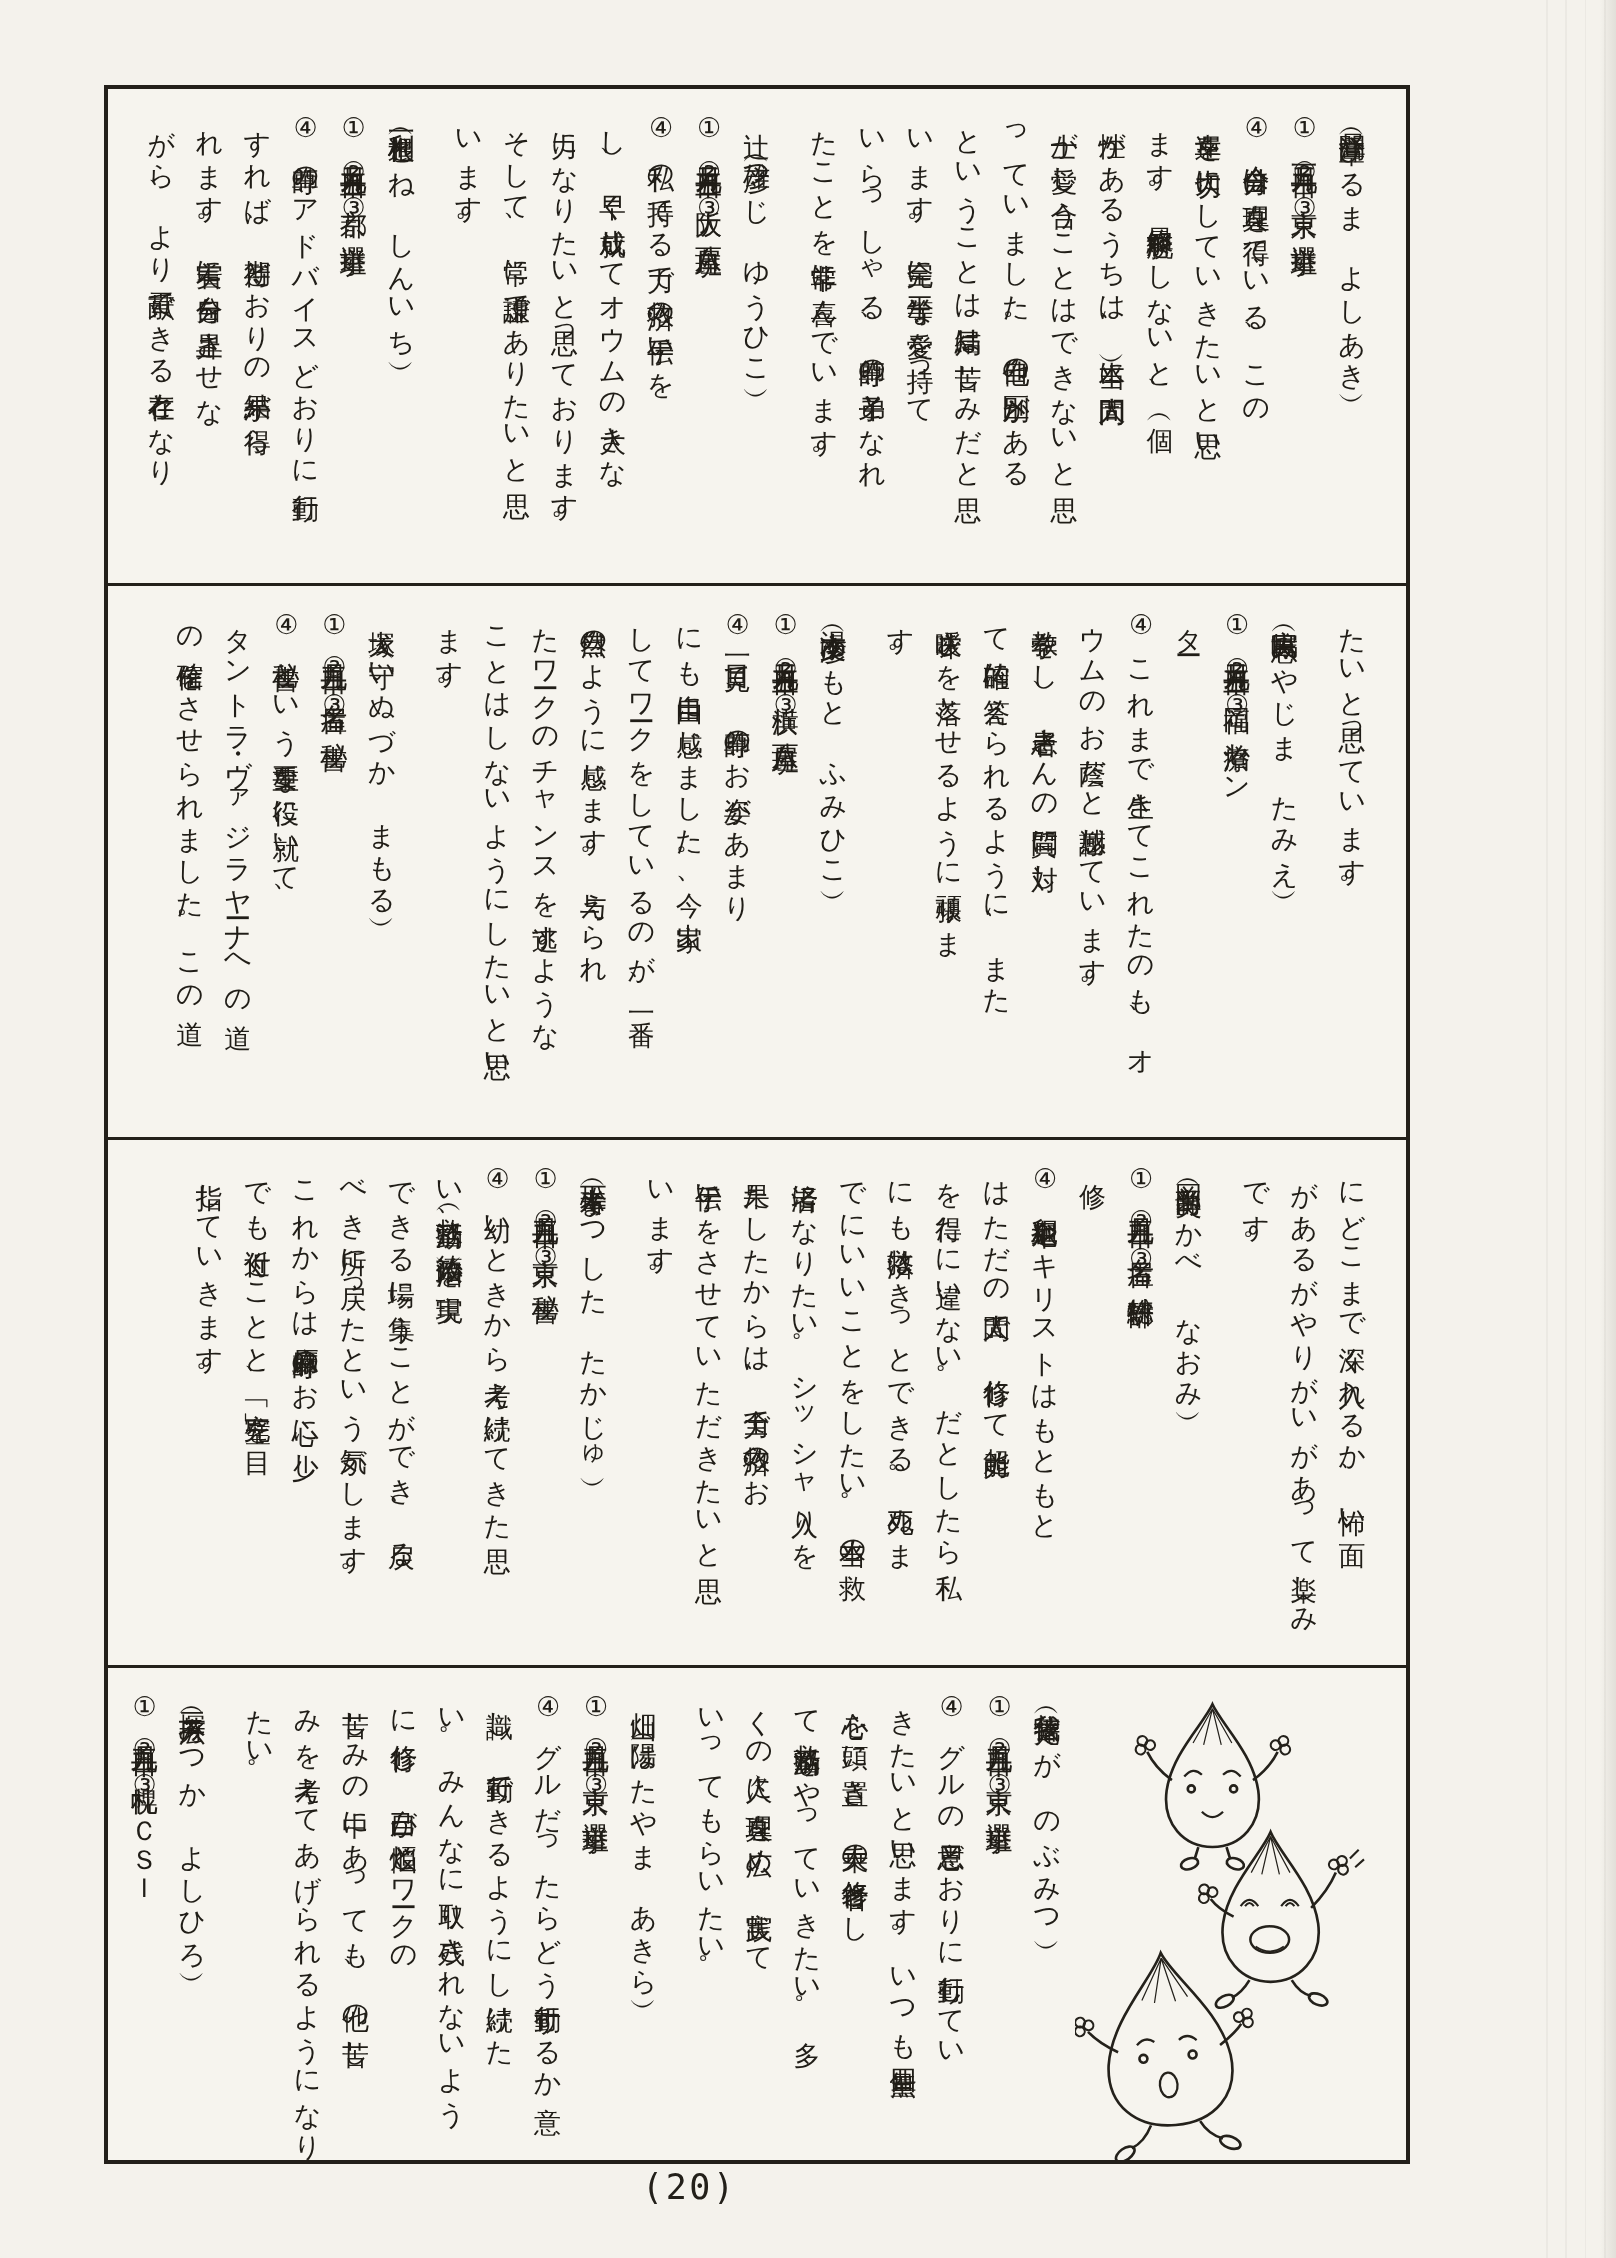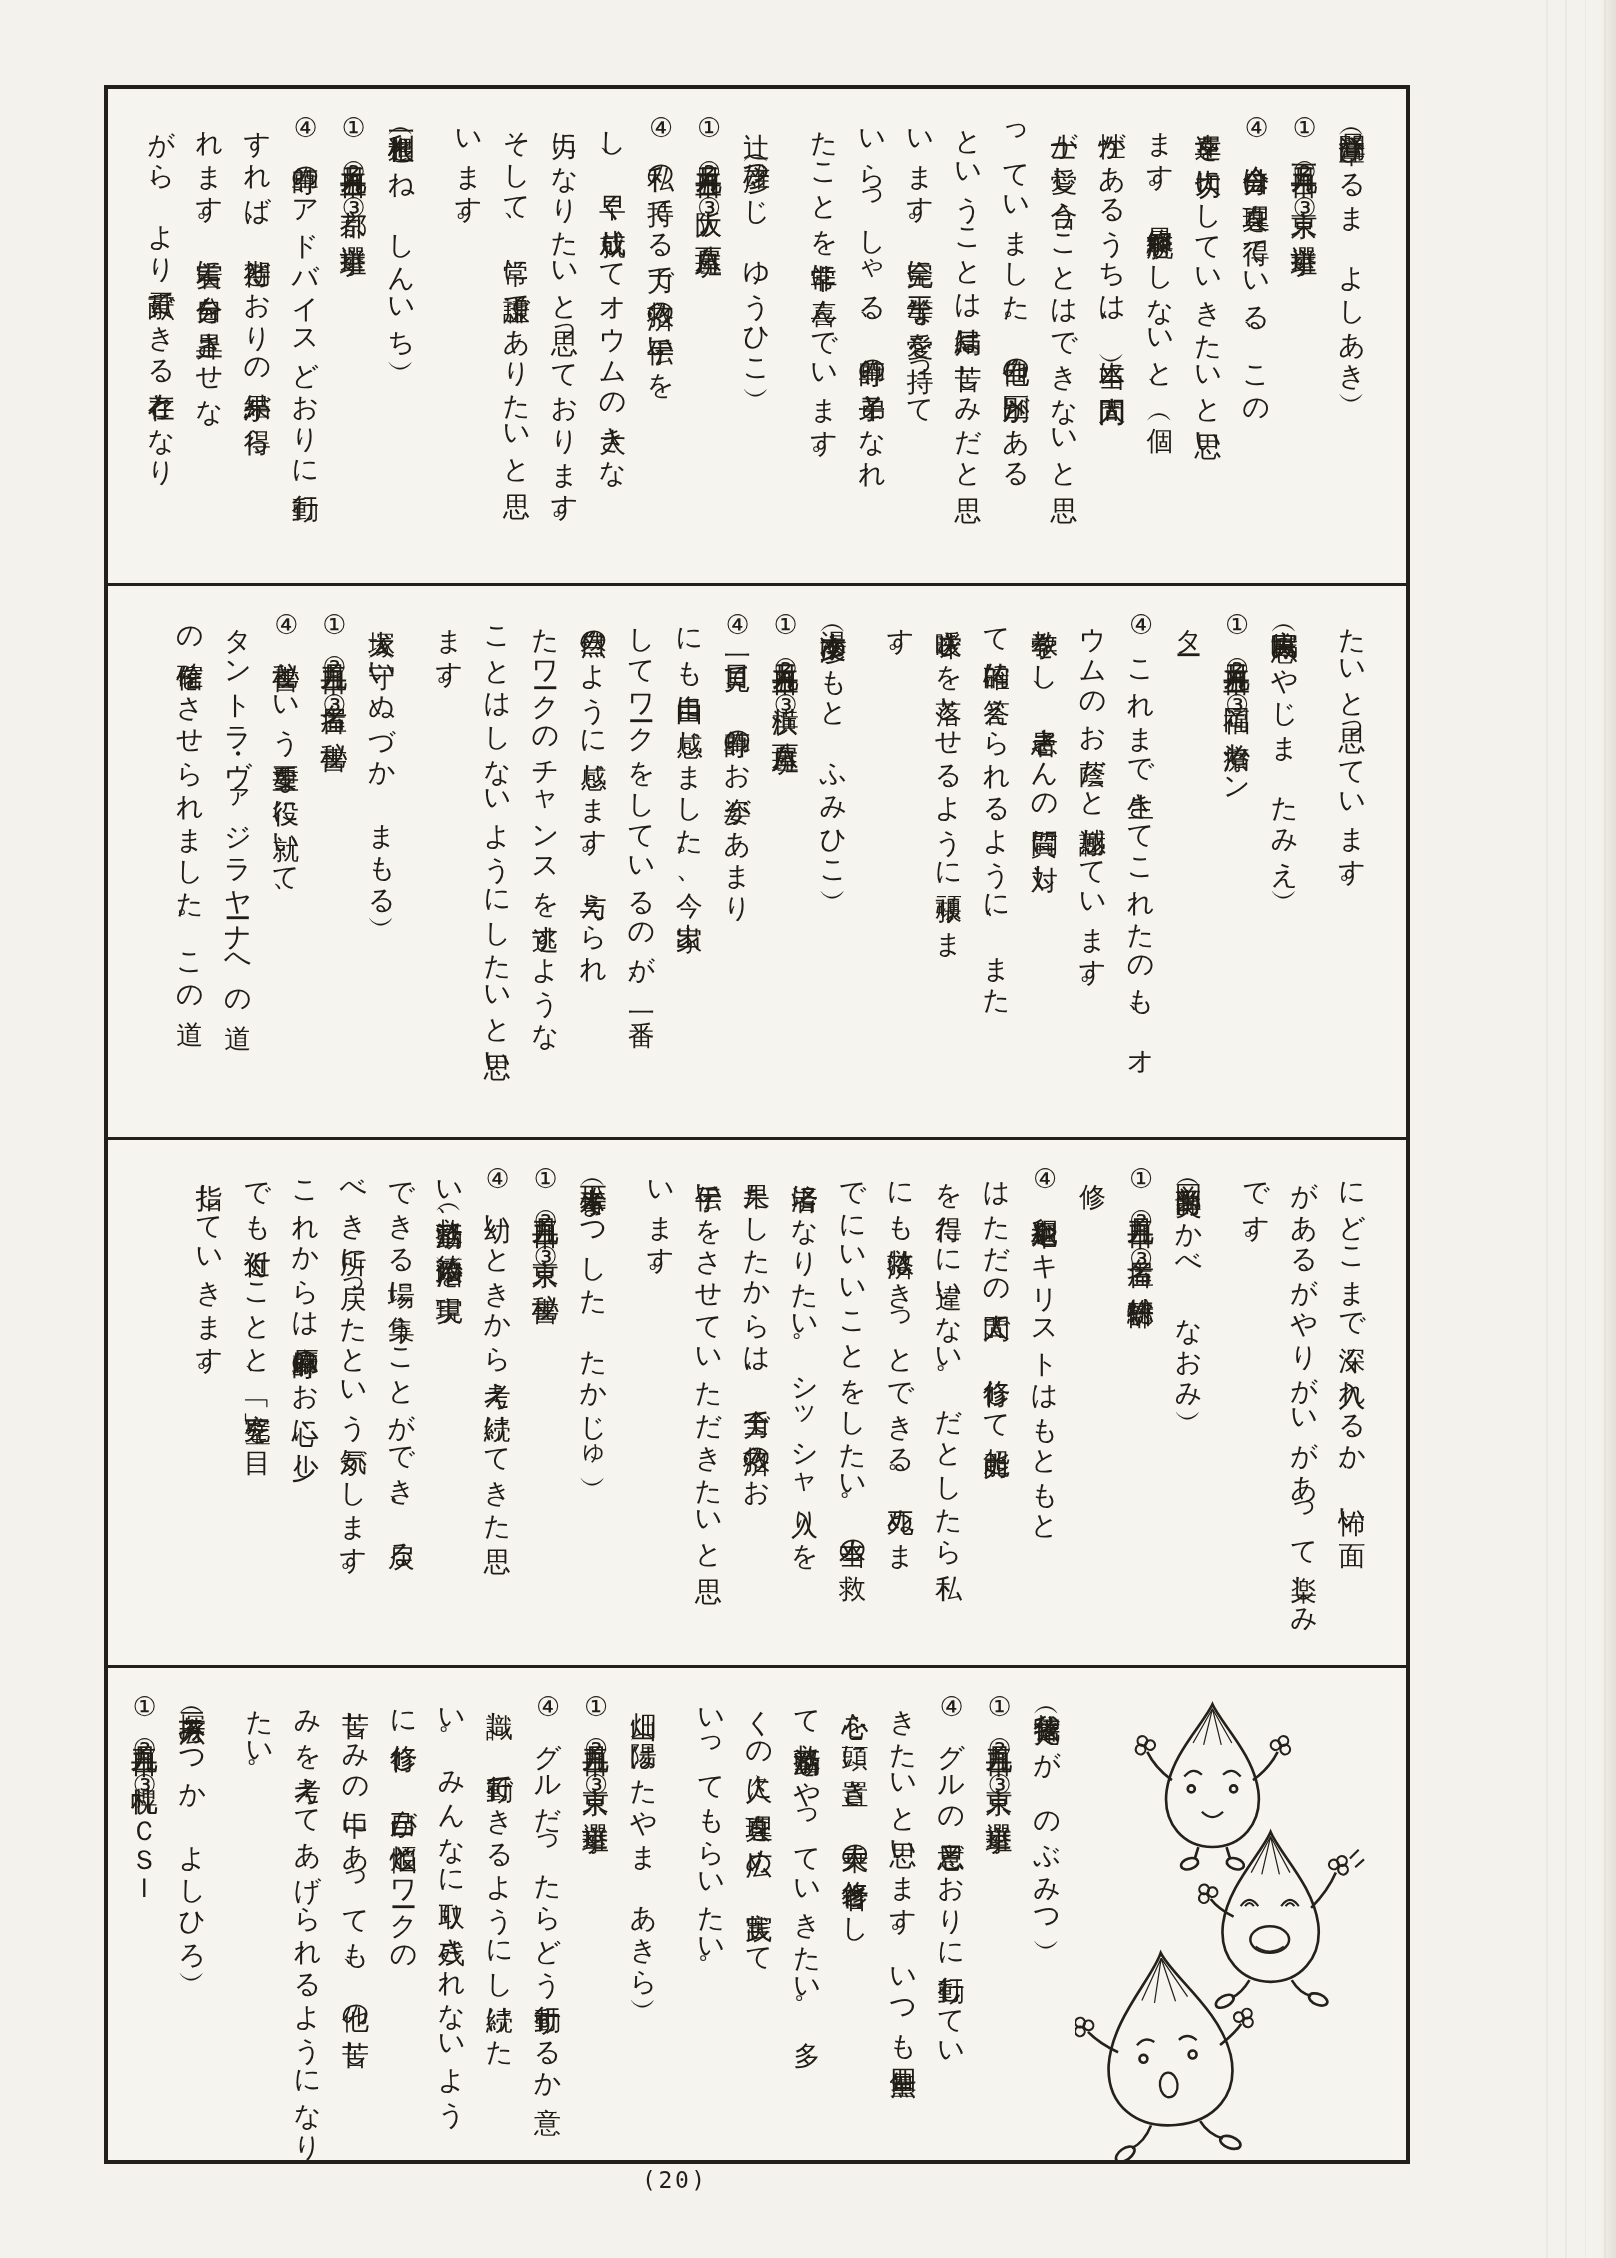--- a/index.html
+++ b/index.html
@@ -55,21 +55,21 @@
   .tcol{display:block;}
   .mascots{
     position:absolute;top:0;right:5.3px;width:326px;height:100%;
   }
   .mascots path,.mascots ellipse,.mascots circle{
     stroke:#24211b;fill:none;
   }
   .page-number{
     position:absolute;left:642px;top:2167px;
     font-family:"DejaVu Sans Mono","Liberation Mono",monospace;
-    font-size:23px;letter-spacing:2.6px;color:#23201a;
+    font-size:35px;letter-spacing:2.6px;color:#23201a;
   }
 </style>
 </head>
 <body>
 
 <div class="scan-streaks"></div>
 <div class="scan-shadow"></div>
 
 <div class="sheet">
 

